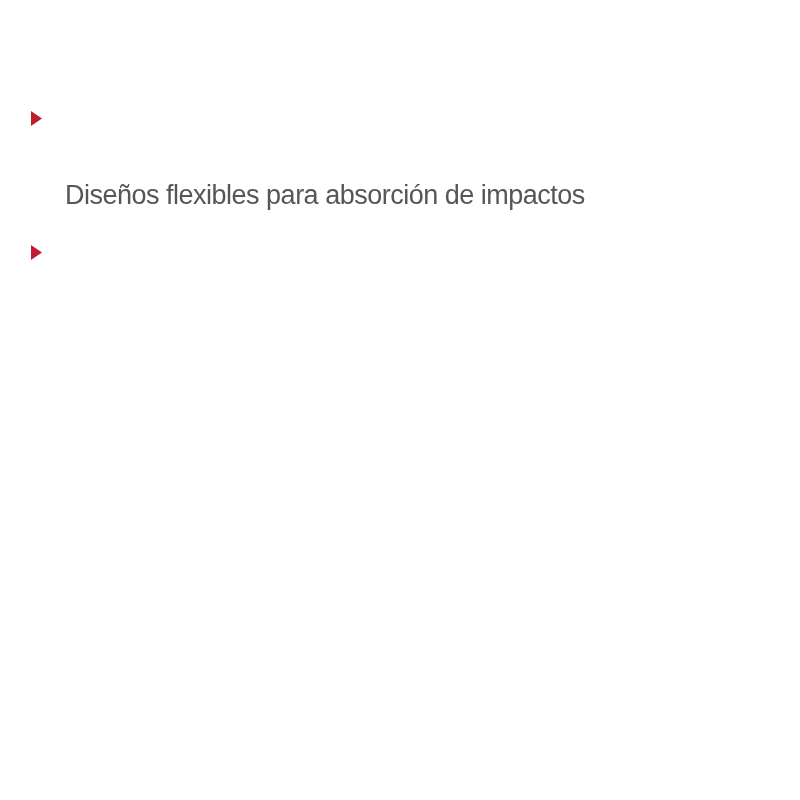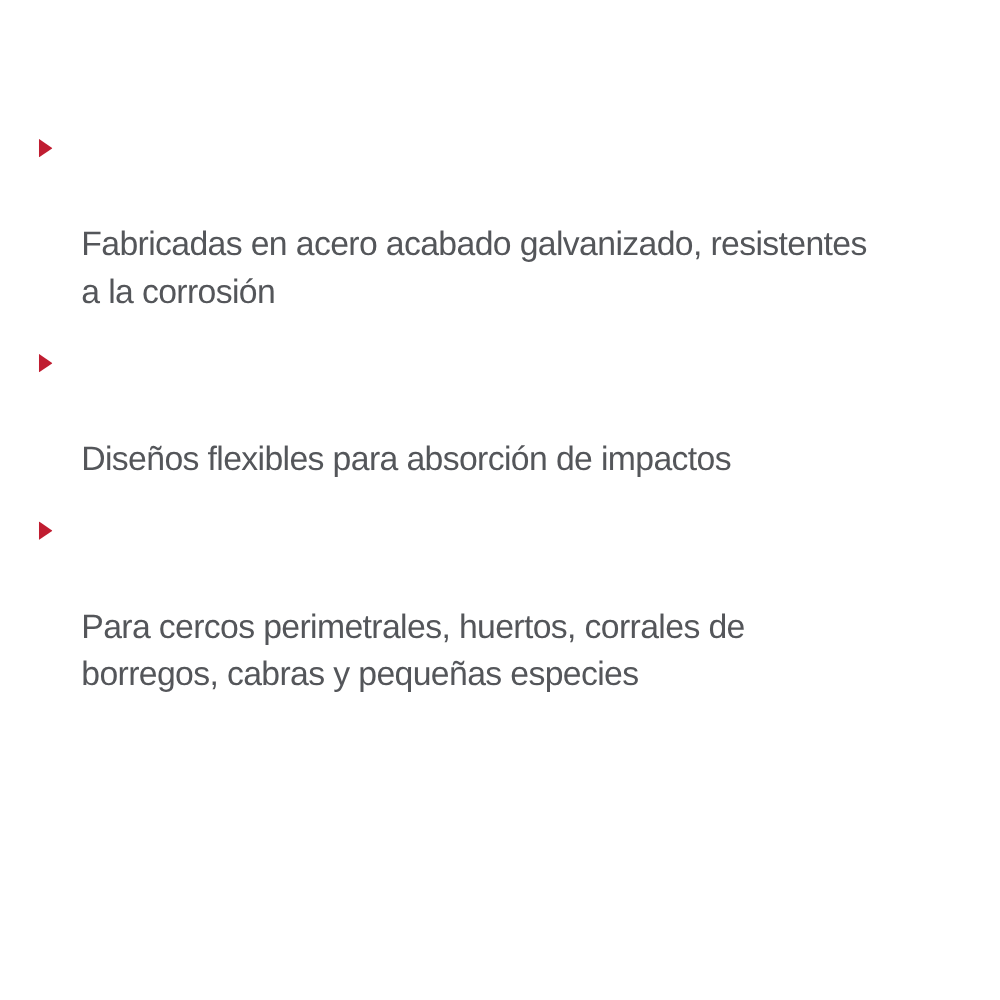--- a/index.html
+++ b/index.html
@@ -49,27 +49,20 @@
   }
 </style>
 </head>
 <body>
 
 <main class="content">
 
   <ul class="features">
     <li>
       <span class="bullet"></span>
-      <span>Fabricadas en acero acabado galvanizado, resistentes
-a la corrosión</span>
-    </li>
-    <li>
-      <span class="bullet"></span>
       <span>Diseños flexibles para absorción de impactos</span>
     </li>
     <li>
       <span class="bullet"></span>
-      <span>Para cercos perimetrales, huertos, corrales de
-borregos, cabras y pequeñas especies</span>
     </li>
   </ul>
 
 </main>
 
 </body></html>

